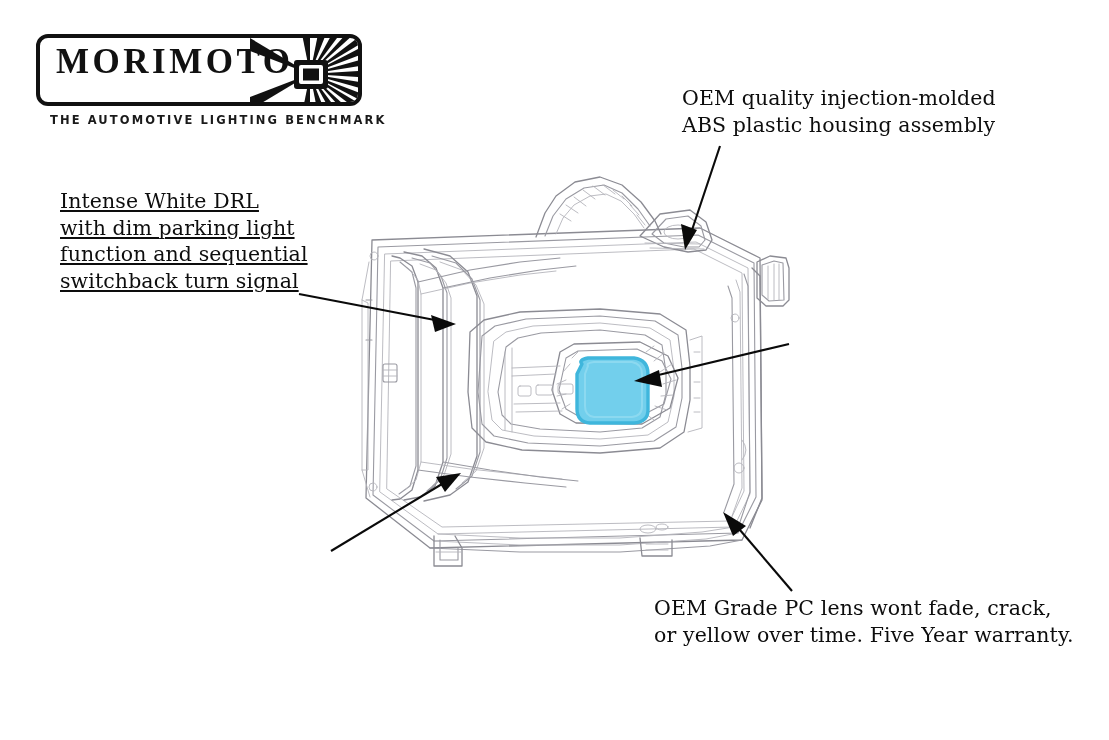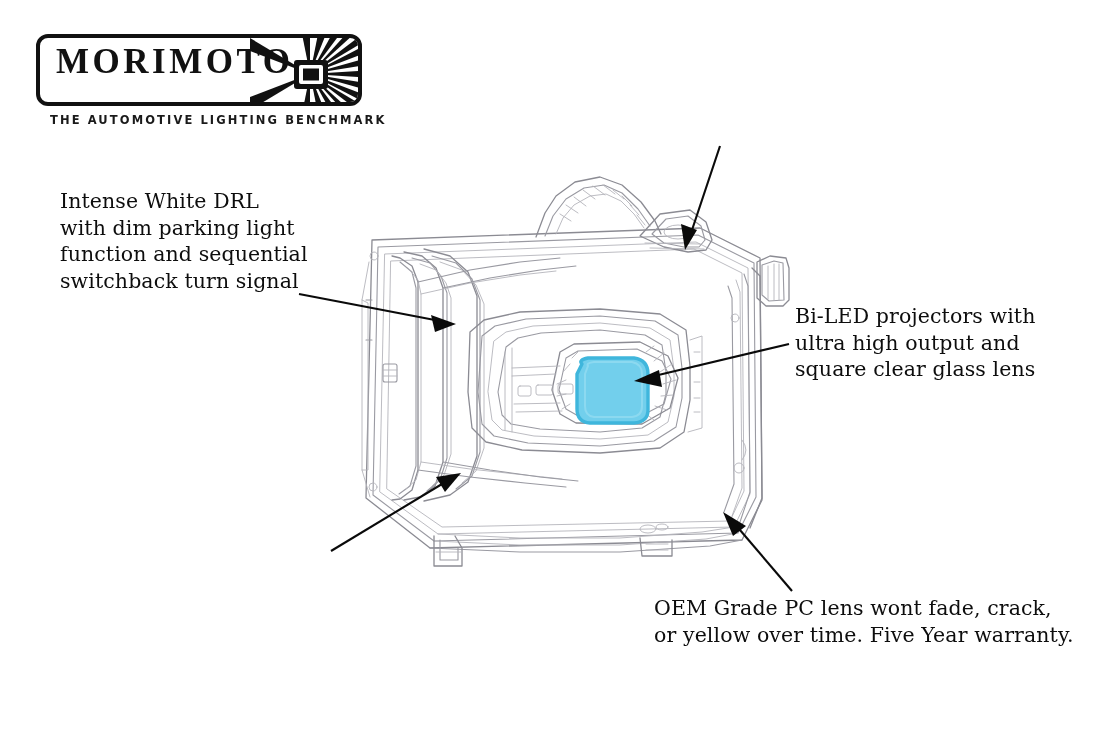--- a/index.html
+++ b/index.html
@@ -68,21 +68,21 @@
 
   
   .callout {
     position: absolute;
     color: #0d0d0d;
     font-size: 20.5px;
     line-height: 26.5px;
     white-space: pre-line;
     letter-spacing: 0.1px;
   }
-  #callout-drl      { left: 60px;  top: 188px; }
+  #callout-drl      { left: 60px;  top: 188px; text-decoration: underline; }
   #callout-abs      { left: 682px; top: 85px;  }
   #callout-biled    { left: 795px; top: 303px; }
   #callout-design   { left: 77px;  top: 550px; }
   #callout-pclens   { left: 646px; top: 595px; margin-left: 8px; }
 
   
   #artwork {
     position: absolute;
     left: 0;
     top: 0;
@@ -267,22 +267,21 @@
       <line class="arrow-line" x1="792" y1="591" x2="734" y2="523"></line>
       <polygon class="arrow-head" points="723,512 733,536 746,526"></polygon>
     </g>
   </svg>
 
   <div class="callout" id="callout-drl">Intense White DRL
 with dim parking light
 function and sequential
 switchback turn signal</div>
 
-
-  <div class="callout" id="callout-biled">Bi-LED projectors with
-ultra high output and
-square clear glass lens</div>
+  <div class="callout" id="callout-abs">OEM quality injection-molded
+ABS plastic housing assembly</div>
+
 
 
   <div class="callout" id="callout-pclens">OEM Grade PC lens wont fade, crack,
 or yellow over time. Five Year warranty.</div>
 
 </div>
 
 </body></html>

